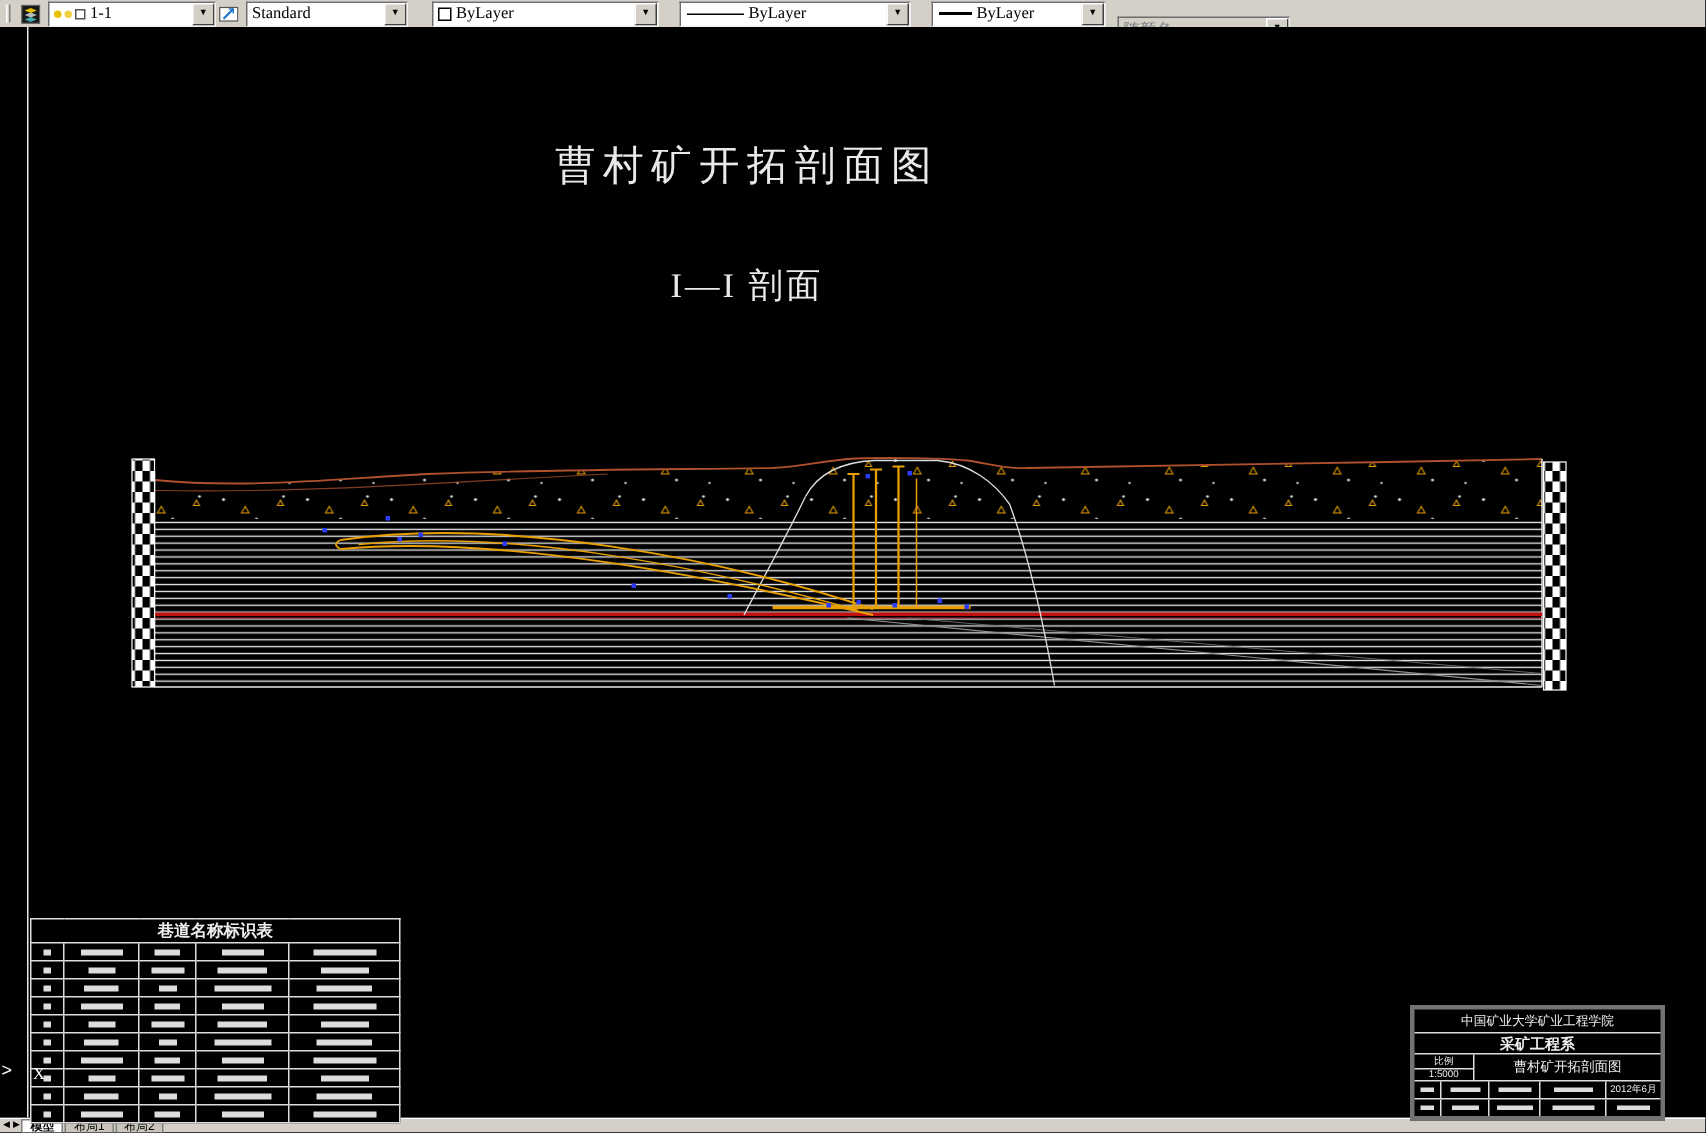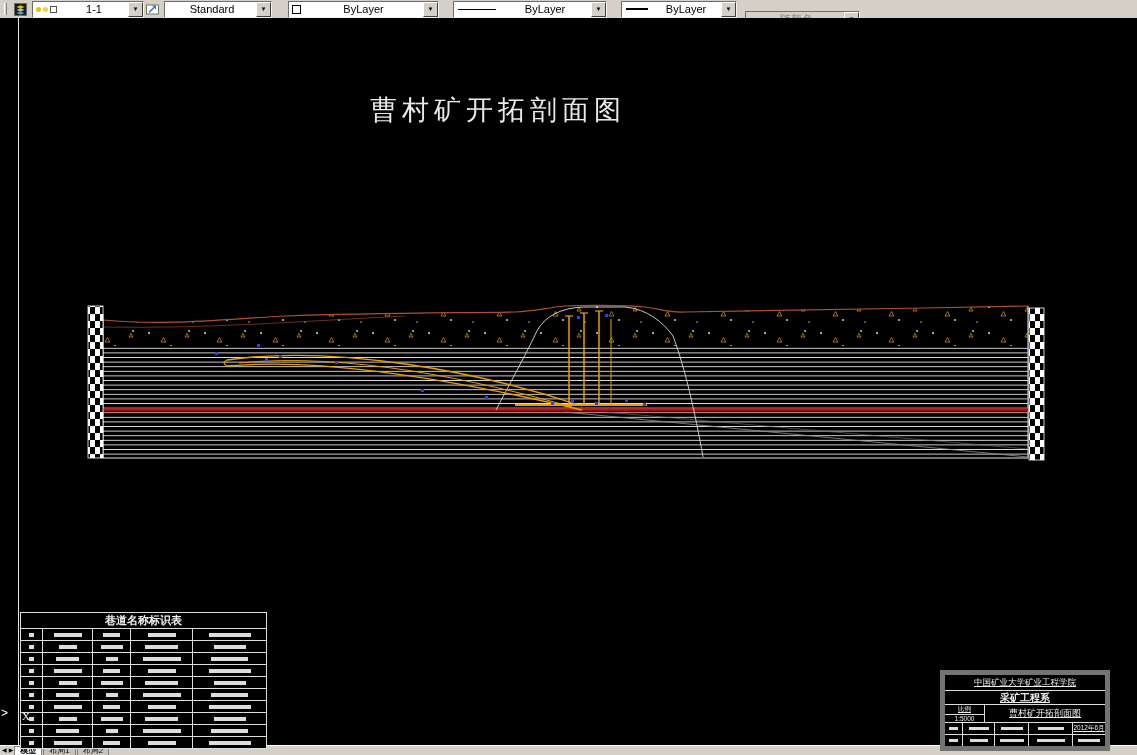--- a/index.html
+++ b/index.html
@@ -10,21 +10,21 @@
   .toolbar { height:18px; background:#d4d0c8; display:flex; align-items:center;
              padding-left:2px; }
   .grip { width:3px; height:12px; margin:0 5px 0 2px;
           border-left:1px solid #fff; border-right:1px solid #808080; }
   .tbbtn { width:17px; height:16px; background:#d4d0c8; border:1px solid #d4d0c8;
            display:flex; align-items:center; justify-content:center; padding:0; }
   .combo { display:flex; align-items:center; height:17px; background:#fff;
            border:1px solid; border-color:#6d6d6d #f2f2f2 #f2f2f2 #6d6d6d;
            margin-left:3px; overflow:hidden; }
   .combo .ctext { flex:1; font-size:11px; color:#000; padding-left:3px;
-                  white-space:nowrap; text-align:center; }
+                  white-space:nowrap; text-align:left;font-family:Liberation Serif, serif; }
   .carrow { width:15px; height:15px; background:#d4d0c8; color:#000;
             border:1px solid; border-color:#fff #404040 #404040 #fff;
             font-size:6px; display:flex; align-items:center; justify-content:center; }
   .combo.disabled { background:#d4d0c8;margin-top:20px; }
   .combo.disabled .ctext { color:#808080; }
   .gap16 { margin-left:16px; } .gap14 { margin-left:14px; } .gap8 { margin-left:8px; }
   .lyr-dot { width:5px; height:5px; border-radius:50%; background:#e8c000; margin-left:3px; }
   .lyr-sun { width:5px; height:5px; border-radius:50%; background:#f0d040; margin-left:2px; }
   .lyr-sw  { width:7px; height:7px; background:#fff; border:1px solid #555; margin-left:2px; }
   .color-sw { width:9px; height:9px; background:#fff; border:1px solid #000; margin-left:3px; }
@@ -60,21 +60,21 @@
   
   .legend { position:absolute; left:20px; top:594px; border-collapse:collapse;
             background:#000; color:#eee; }
   .legend th, .legend td { border:1px solid #ddd; padding:0; height:12px; }
   .legend th { font-size:11px; font-weight:bold; height:16px;
                font-family:Liberation Mono, monospace; }
   .blk { height:4px; background:#ddd; margin:0 auto; }
 
   
   .tblock { position:absolute; left:940px; top:652px; width:170px; background:#000;
-            border:5px solid #737373; color:#eee;text-decoration:underline; }
+            border:3px solid #737373; color:#eee; }
   .tb-row { display:flex; align-items:center; justify-content:center;
             border-top:1px solid #ddd; }
   .tb-row:first-child { border-top:none; }
   .tb-r1 { height:15px; font-size:8.5px; }
   .tb-r2 { height:14px; font-size:10px; font-weight:bold; }
   .tb-r3 { height:18px; }
   .tb-scale { width:40px; height:100%; border-right:1px solid #ddd; font-size:6.5px;
               display:flex; flex-direction:column; }
   .tb-scale div { flex:1; display:flex; align-items:center; justify-content:center; }
   .tb-scale div + div { border-top:1px solid #ddd; }
@@ -152,20 +152,21 @@
   <div class="combo disabled gap8" style="width:115px">
     <span class="ctext">随颜色</span>
     <span class="carrow">▼</span>
   </div>
 </div>
 
 <div class="canvas">
   <div class="frame-line"></div>
 
   <div class="dtitle">曹村矿开拓剖面图</div>
+  <div class="dsubtitle">I—I 剖面</div>
 
   <svg class="section" width="965" height="168" viewBox="0 0 965 168">
     <defs>
       <pattern id="pChecker" width="10" height="14" patternUnits="userSpaceOnUse">
         <rect width="10" height="14" fill="#fff"></rect>
         <rect x="0" y="0" width="5" height="7" fill="#000"></rect>
         <rect x="5" y="7" width="5" height="7" fill="#000"></rect>
       </pattern>
       <pattern id="pStrata" width="12" height="4.6" patternUnits="userSpaceOnUse">
         <rect width="12" height="4.6" fill="#000"></rect>

